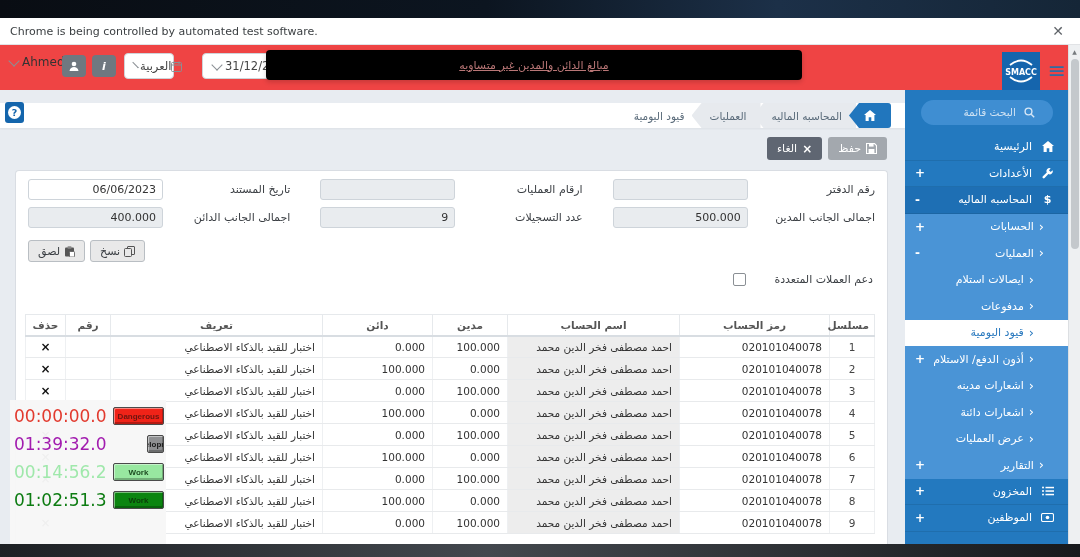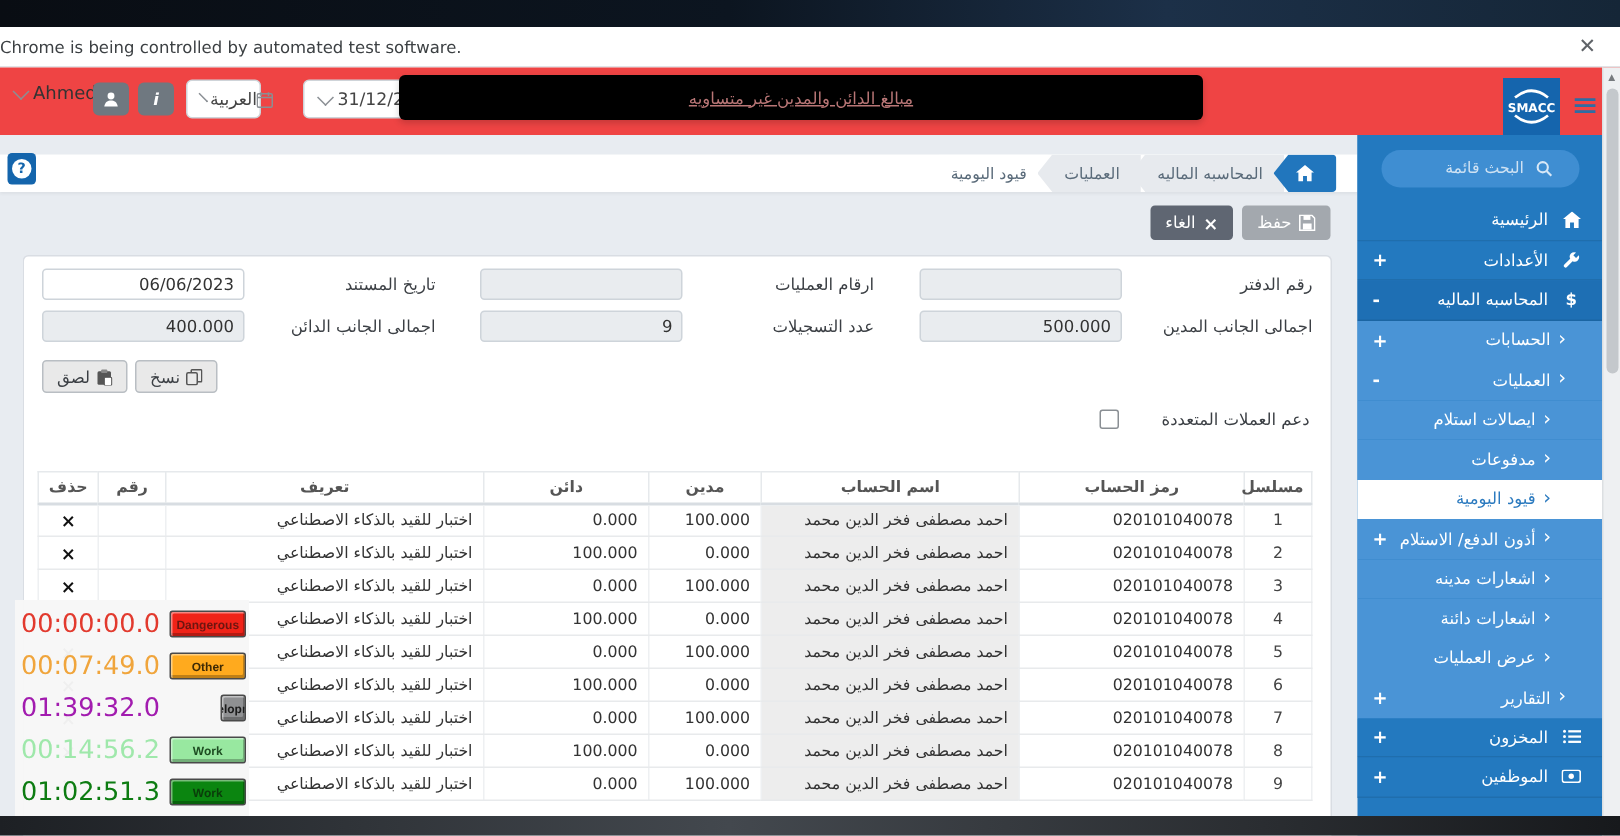--- a/index.html
+++ b/index.html
@@ -5,21 +5,21 @@
   html,body{margin:0;padding:0;background:#2a2d31;}
   *{box-sizing:border-box;}
   .screen{position:relative;width:1080px;height:557px;overflow:hidden;background:#e8ecf1;
           font-family:"DejaVu Sans",sans-serif;}
   
   .topbar{position:absolute;left:0;top:0;width:1080px;height:18px;
           background:linear-gradient(90deg,#090d13 0%,#0c1520 45%,#1c3048 72%,#152637 100%);}
   
   .chromebar{position:absolute;left:0;top:18px;width:1080px;height:27px;background:#ffffff;
              border-bottom:1px solid #e1e3e6;display:flex;align-items:center;}
-  .chromebar .msg{font-size:11px;color:#3c4043;}
+  .chromebar .msg{margin-left:10px;font-size:11px;color:#3c4043;}
   .chromebar .close{position:absolute;right:16px;top:5px;font-size:14px;color:#5f6368;cursor:pointer;line-height:16px;}
   
   .controlsrow{position:absolute;left:0;top:45px;width:1080px;height:45px;background:#ef4444;}
   .ctl{position:absolute;display:flex;align-items:center;font-size:12px;color:#333;}
   .chev{width:8px;height:8px;border-left:1.5px solid #8a8f94;border-bottom:1.5px solid #8a8f94;
         transform:rotate(-45deg);display:inline-block;margin:0 4px 3px 2px;}
   .sqbtn{width:24px;height:22px;border-radius:4px;background:#6f7880;color:#fff;display:flex;
          align-items:center;justify-content:center;}
   .boxctl{height:26px;border:1px solid #cfd4d9;border-radius:4px;display:flex;align-items:center;
           padding:0 8px;background:#fff;font-size:11.5px;color:#444;}
@@ -521,24 +521,20 @@
     </div>
   </div>
 
   <div class="timers">
 
       <div class="timer-row">
         <span class="t-time" style="color: rgb(226, 58, 46);">00:00:00.0</span>
         <button class="t-badge" style="background-color: rgb(240, 35, 24); color: rgb(109, 21, 16);">Dangerous</button>
       </div>
 
-      <div class="timer-row">
-        <span class="t-time" style="color: rgb(240, 165, 60);">00:07:49.0</span>
-        <button class="t-badge" style="background-color: rgb(255, 170, 30); color: rgb(62, 42, 5);">Other</button>
-      </div>
 
       <div class="timer-row">
         <span class="t-time" style="color: #a21caf;">01:39:32.0</span>
         <button class="t-badge" style="background-color: rgb(143, 144, 146); color: rgb(27, 27, 27); margin-left: 40px;">Development</button>
       </div>
 
       <div class="timer-row">
         <span class="t-time" style="color: rgb(159, 232, 171);">00:14:56.2</span>
         <button class="t-badge" style="background-color: rgb(152, 232, 160); color: rgb(30, 77, 34);">Work</button>
       </div>

